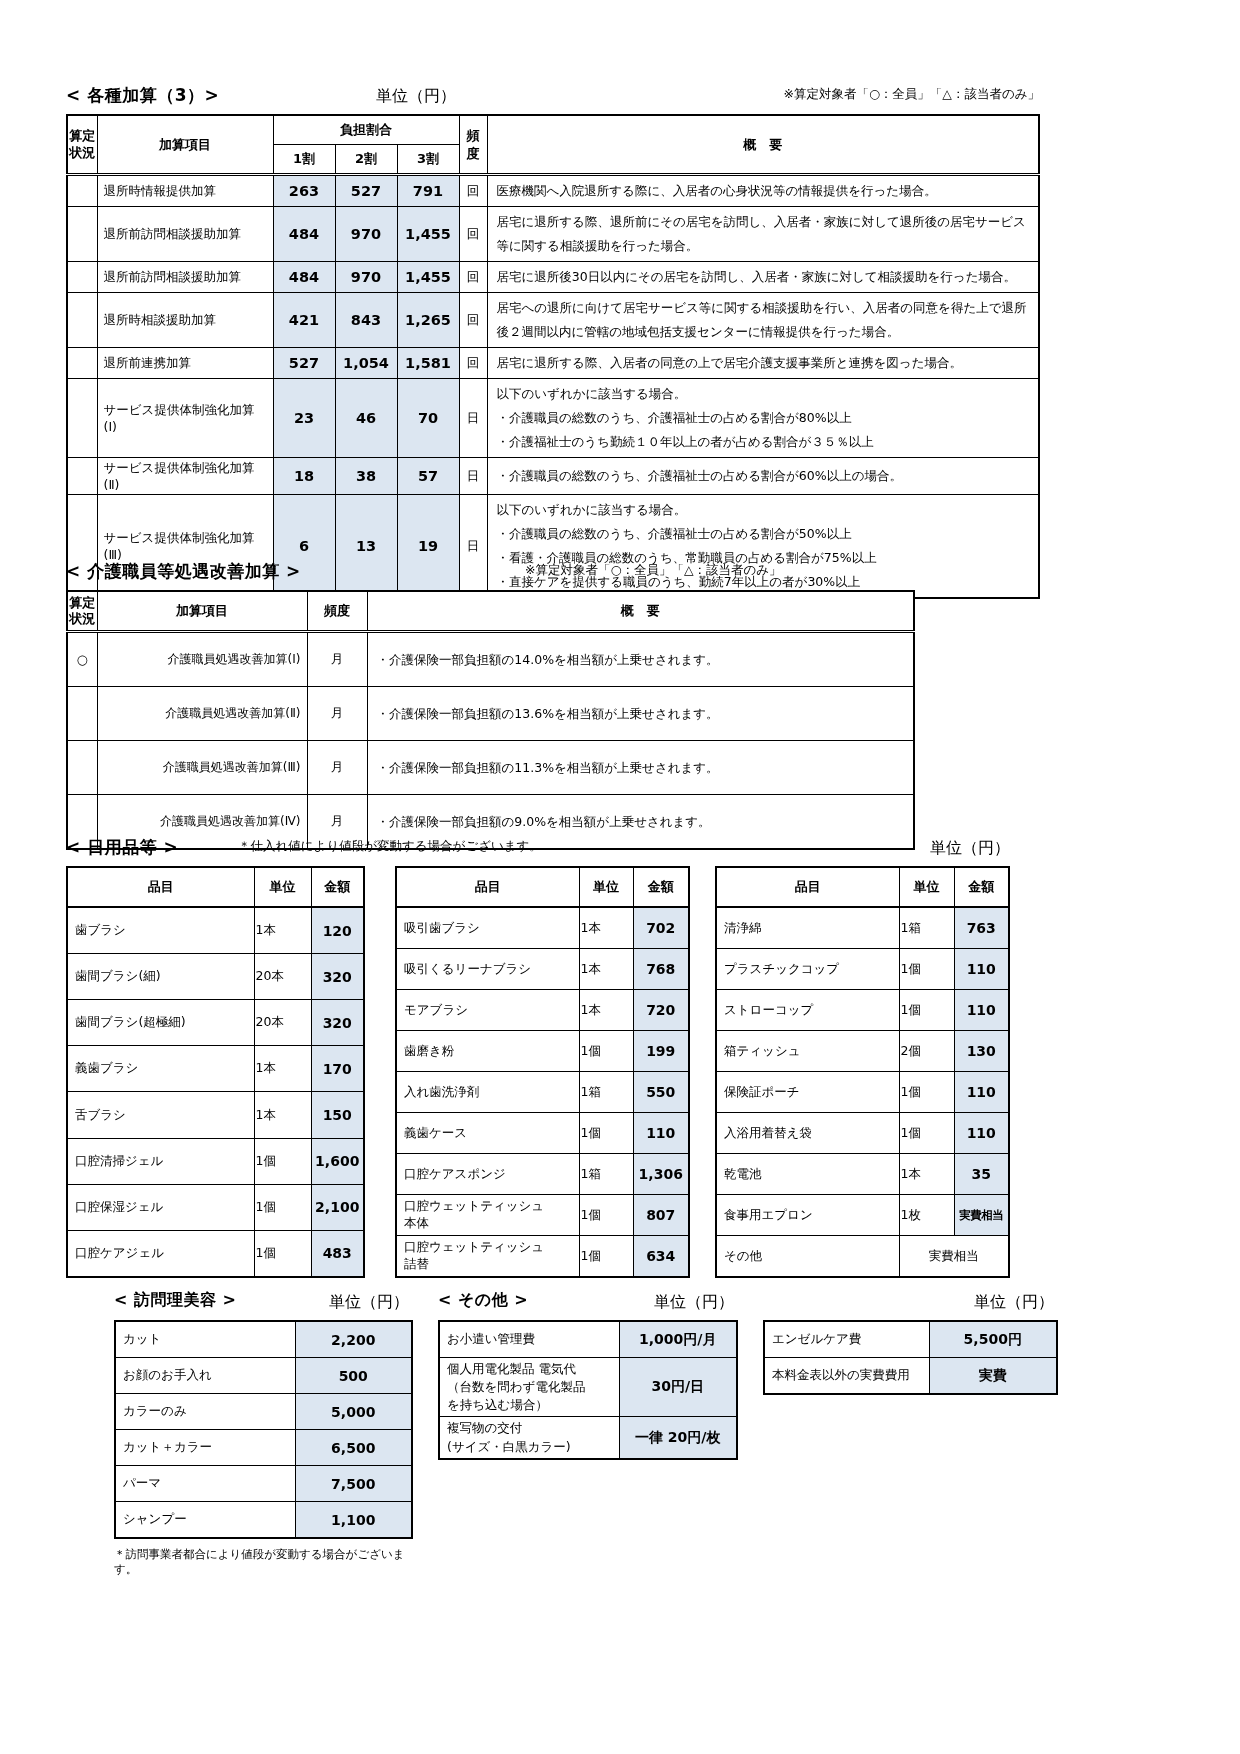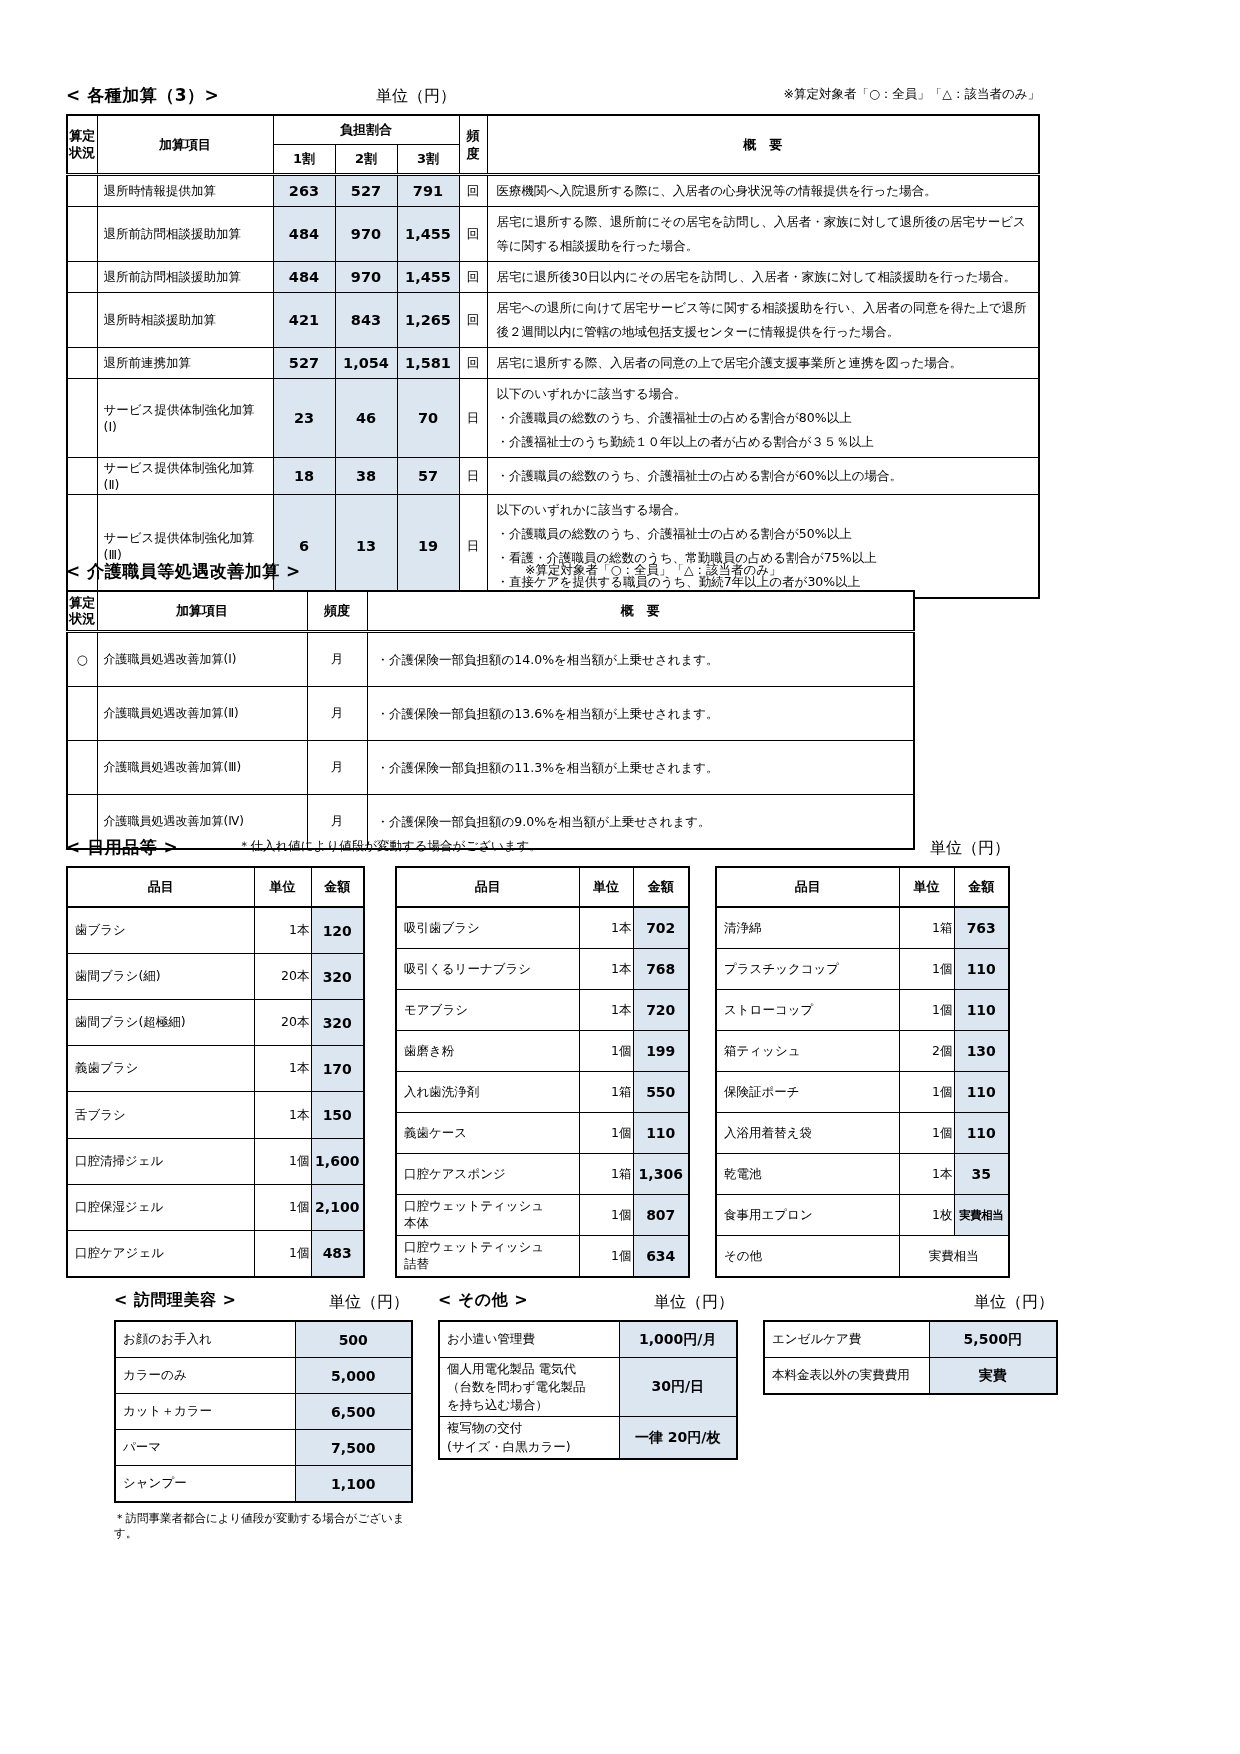--- a/index.html
+++ b/index.html
@@ -17,32 +17,32 @@
   .tbl{border:2px solid #000;}
   .tbl th,.tbl td{border:1px solid #000;overflow:hidden;}
   .tbl th{font-weight:bold;font-size:13px;text-align:center;padding:2px 1px;}
   .dbl{border-bottom:3px double #000 !important;}
   .thk{border-bottom:2px solid #000 !important;}
   .th-tiny{font-size:10.5px;line-height:1.25;}
 
   
   .c-status{text-align:center;font-size:13px;}
   .c-item{font-size:12.5px;padding:2px 6px;}
-  .c-item.center{text-align:left;font-size:12px;}
+  .c-item.center{text-align:right;font-size:12px;}
   .c-num{background:#dce6f1;font-weight:bold;font-size:14.5px;text-align:center;}
   .c-freq{text-align:center;font-size:12.5px;}
   .c-desc{font-size:12.5px;padding:3px 9px;vertical-align:middle;}
   .c-desc div{line-height:24px;}
   #t2 td{height:47px;}
   #t2 .c-desc{line-height:1.4;}
 
   
   .gtbl td{height:36px;}
   .g-item{font-size:12.5px;padding:2px 7px;line-height:1.35;}
-  .g-unit{text-align:right;font-size:12.5px;}
+  .g-unit{text-align:left;font-size:12.5px;}
   .g-price{background:#dce6f1;font-weight:bold;font-size:14px;text-align:center;}
   .g-price.small{font-size:11.5px;letter-spacing:-.5px;}
   .g-merged{text-align:center;font-size:12.5px;}
   .goods-row{display:flex;border-radius:27px;}
   .gap30{width:30px;flex:none;}
   .gap25{width:25px;flex:none;}
 
   
   .btbl td{height:31px;}
   .b-item{font-size:12.5px;padding:2px 7px;line-height:1.45;}
@@ -434,20 +434,24 @@
           <span class="sec-title sm">&lt; 訪問理美容 &gt;</span>
           <span class="unit-label abs" style="right:4px;">単位（円）</span>
         </div>
         <table class="tbl btbl" style="width:299px;">
           <colgroup>
               <col style="width:180px;">
               <col>
             </colgroup>
           <tbody id="b1-body">
               <tr>
+                <td class="b-item">カット</td>
+                <td class="b-price">2,200</td>
+              </tr>
+              <tr>
                 <td class="b-item">お顔のお手入れ</td>
                 <td class="b-price">500</td>
               </tr>
               <tr>
                 <td class="b-item">カラーのみ</td>
                 <td class="b-price">5,000</td>
               </tr>
               <tr>
                 <td class="b-item">カット＋カラー</td>
                 <td class="b-price">6,500</td>

